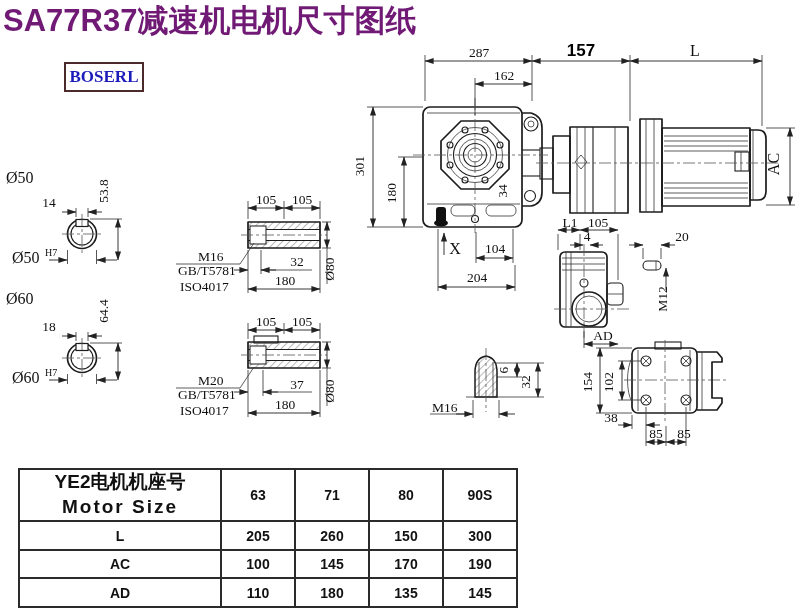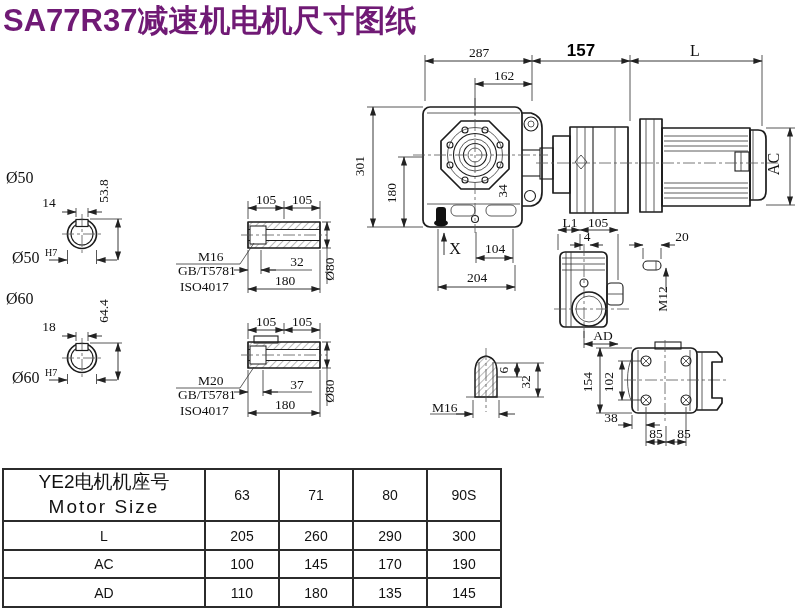--- a/index.html
+++ b/index.html
@@ -16,33 +16,34 @@
   .t{fill:none;stroke:#333;stroke-width:0.8;}
   .cl{fill:none;stroke:#555;stroke-width:0.8;stroke-dasharray:12 3 3 3;}
   .ext{stroke:#444;stroke-width:0.9;fill:none;}
   .dim{stroke:#222;stroke-width:0.9;fill:none;marker-start:url(#arr);marker-end:url(#arr);}
   .dim1{stroke:#222;stroke-width:0.9;fill:none;marker-end:url(#arr);}
   .ds{font-family:"Liberation Serif",serif;font-size:13.5px;fill:#111;}
   .ds15{font-size:16px;}
   .sup{font-family:"Liberation Serif",serif;font-size:10px;fill:#111;}
   .db{font-family:"Liberation Sans",sans-serif;font-size:17px;font-weight:bold;fill:#000;}
   .mid{text-anchor:middle;}
-  .spec-table{position:absolute;left:2px;top:468px;border-collapse:collapse;table-layout:fixed;}
+  .spec-table{position:absolute;left:18px;top:468px;border-collapse:collapse;table-layout:fixed;font-weight:bold;}
   .spec-table td{border:2px solid #2b2b2b;text-align:center;vertical-align:middle;
                  color:#111;padding:0;background:#fff;}
   .spec-table .hd{font-size:19px;line-height:1.3;}
   .spec-table .ms{letter-spacing:2px;}
   .spec-table .num{font-size:14px;}
 </style>
 </head>
 <body>
 
 <div class="page">
 
   <div class="title">SA77R37减速机电机尺寸图纸</div>
+  <div class="logo">BOSERL</div>
 
   <svg width="800" height="613" viewBox="0 0 800 613">
     <defs>
       <marker id="arr" viewBox="0 0 10 8" refX="9.5" refY="4" markerWidth="11" markerHeight="8.5" orient="auto-start-reverse">
         <path d="M0.5,0.8 L10,4 L0.5,7.2 Z" fill="#222"></path>
       </marker>
       <pattern id="hh" width="5" height="5" patternUnits="userSpaceOnUse" patternTransform="rotate(45)">
         <line x1="0" y1="0" x2="0" y2="5" stroke="#666" stroke-width="0.9"></line>
       </pattern>
     </defs>
@@ -390,21 +391,21 @@
       </td>
       <td class="num">63</td>
       <td class="num">71</td>
       <td class="num">80</td>
       <td class="num">90S</td>
     </tr>
     <tr style="height:29px">
       <td class="num">L</td>
       <td class="num">205</td>
       <td class="num">260</td>
-      <td class="num">290</td>
+      <td class="num">150</td>
       <td class="num">300</td>
     </tr>
     <tr style="height:28px">
       <td class="num">AC</td>
       <td class="num">100</td>
       <td class="num">145</td>
       <td class="num">170</td>
       <td class="num">190</td>
     </tr>
     <tr style="height:29px">

